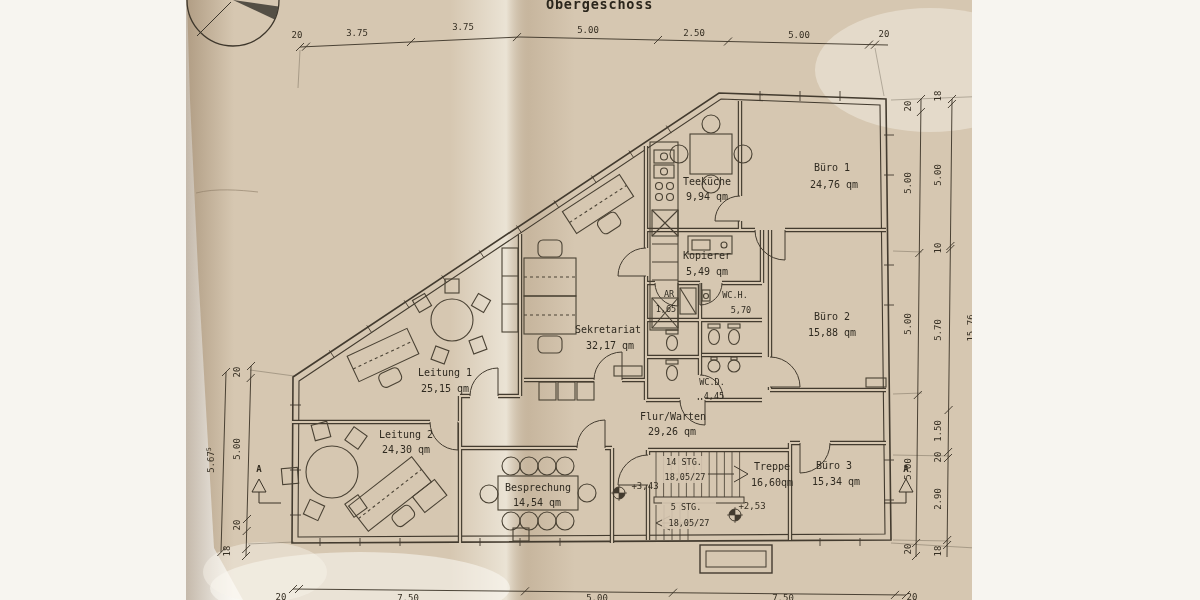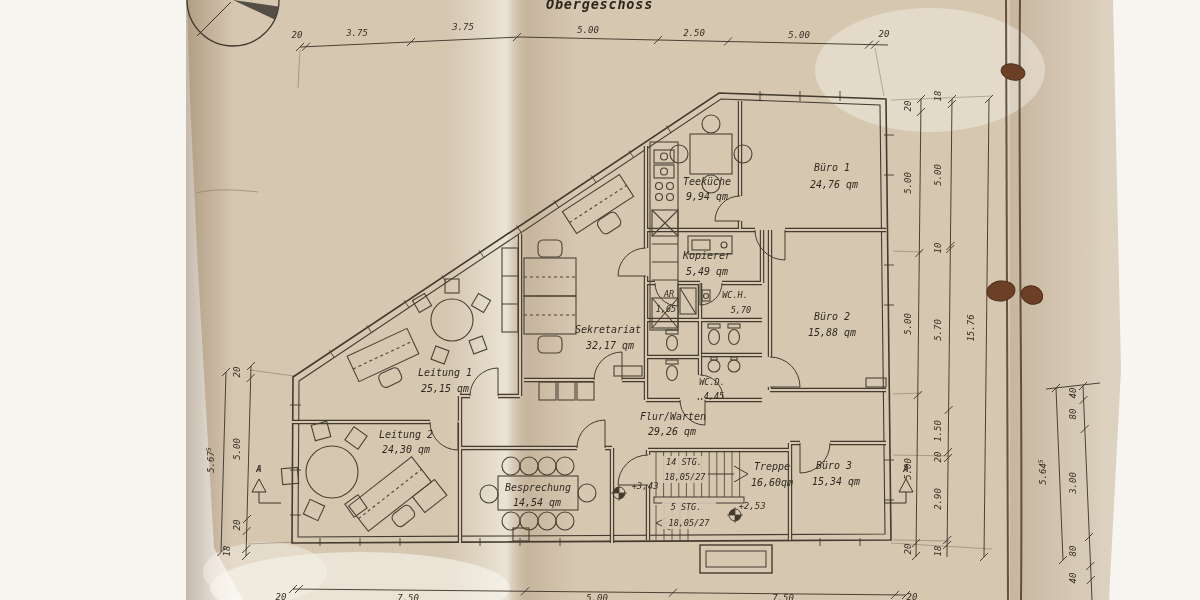--- a/index.html
+++ b/index.html
@@ -1,17 +1,17 @@
 <!DOCTYPE html>
 <html><head>
 <meta charset="utf-8">
 <style>
   html,body{margin:0;padding:0;background:#f7f5f0;}
-  .stage{position:relative;width:1200px;height:600px;overflow:hidden;background:#f7f5f0;
-         font-family:"DejaVu Sans Mono", monospace;font-style:italic;}
+  .stage{position:relative;width:972px;height:600px;overflow:hidden;background:#f7f5f0;
+         font-family:"DejaVu Sans Mono", monospace;}
   svg{position:absolute;left:0;top:0;}
   text{fill:#2f2a20;}
   .rm{font-size:10px;}
   .sm{font-size:8.5px;}
   .dm{font-size:9px;fill:#352e22;}
   .ttl{font-size:13.5px;font-weight:bold;letter-spacing:.8px;fill:#2b261c;}
 </style>
 </head>
 <body>
 

